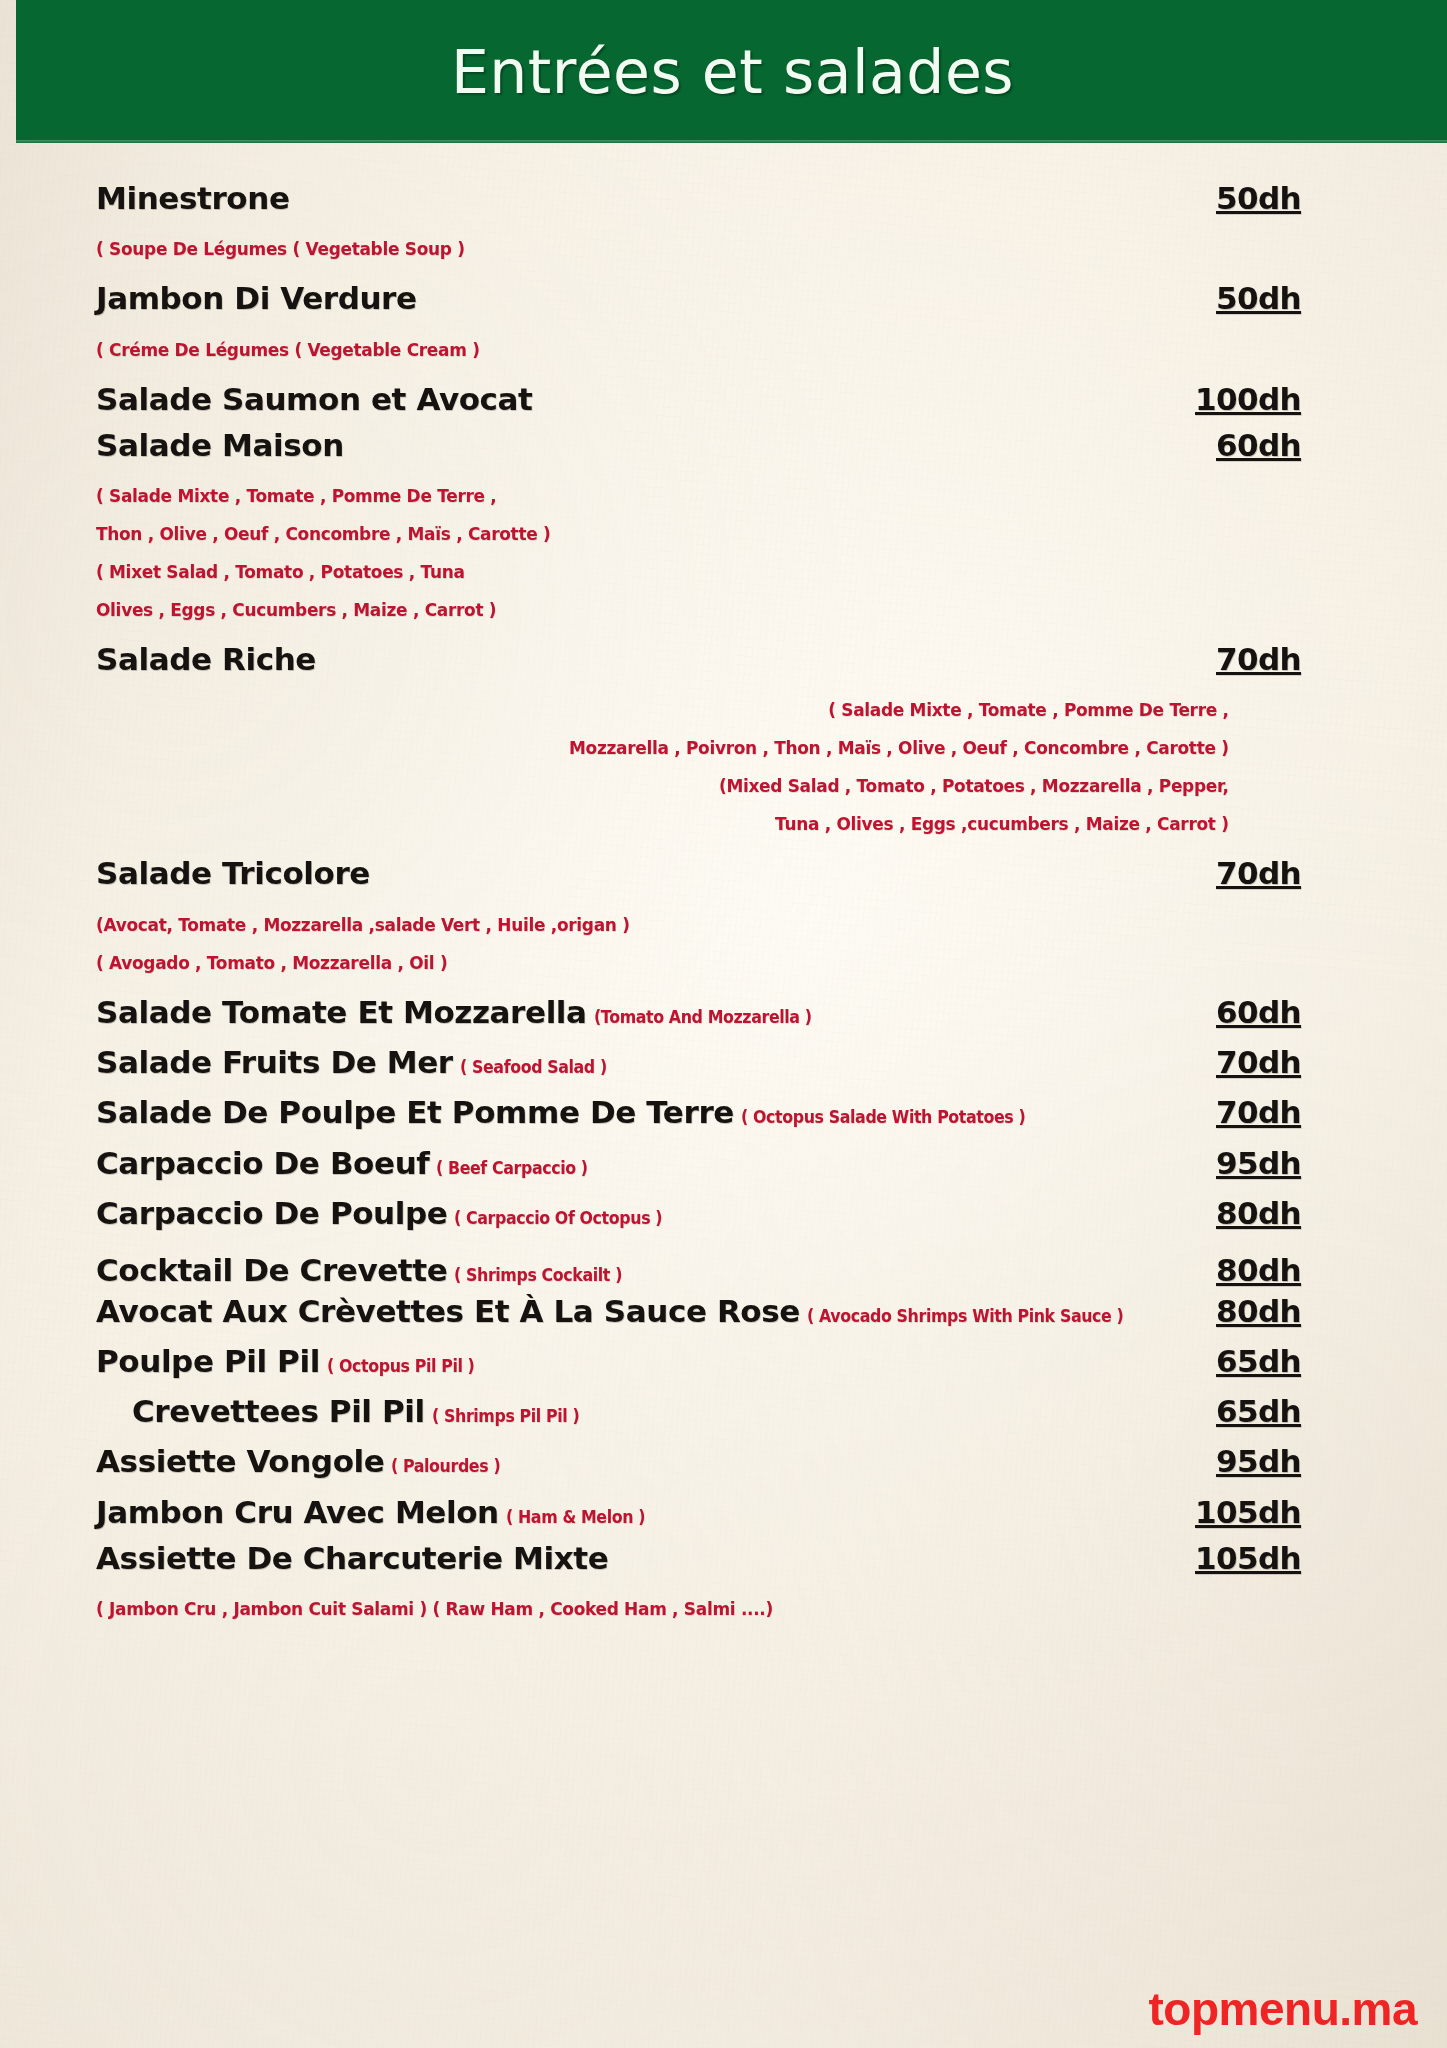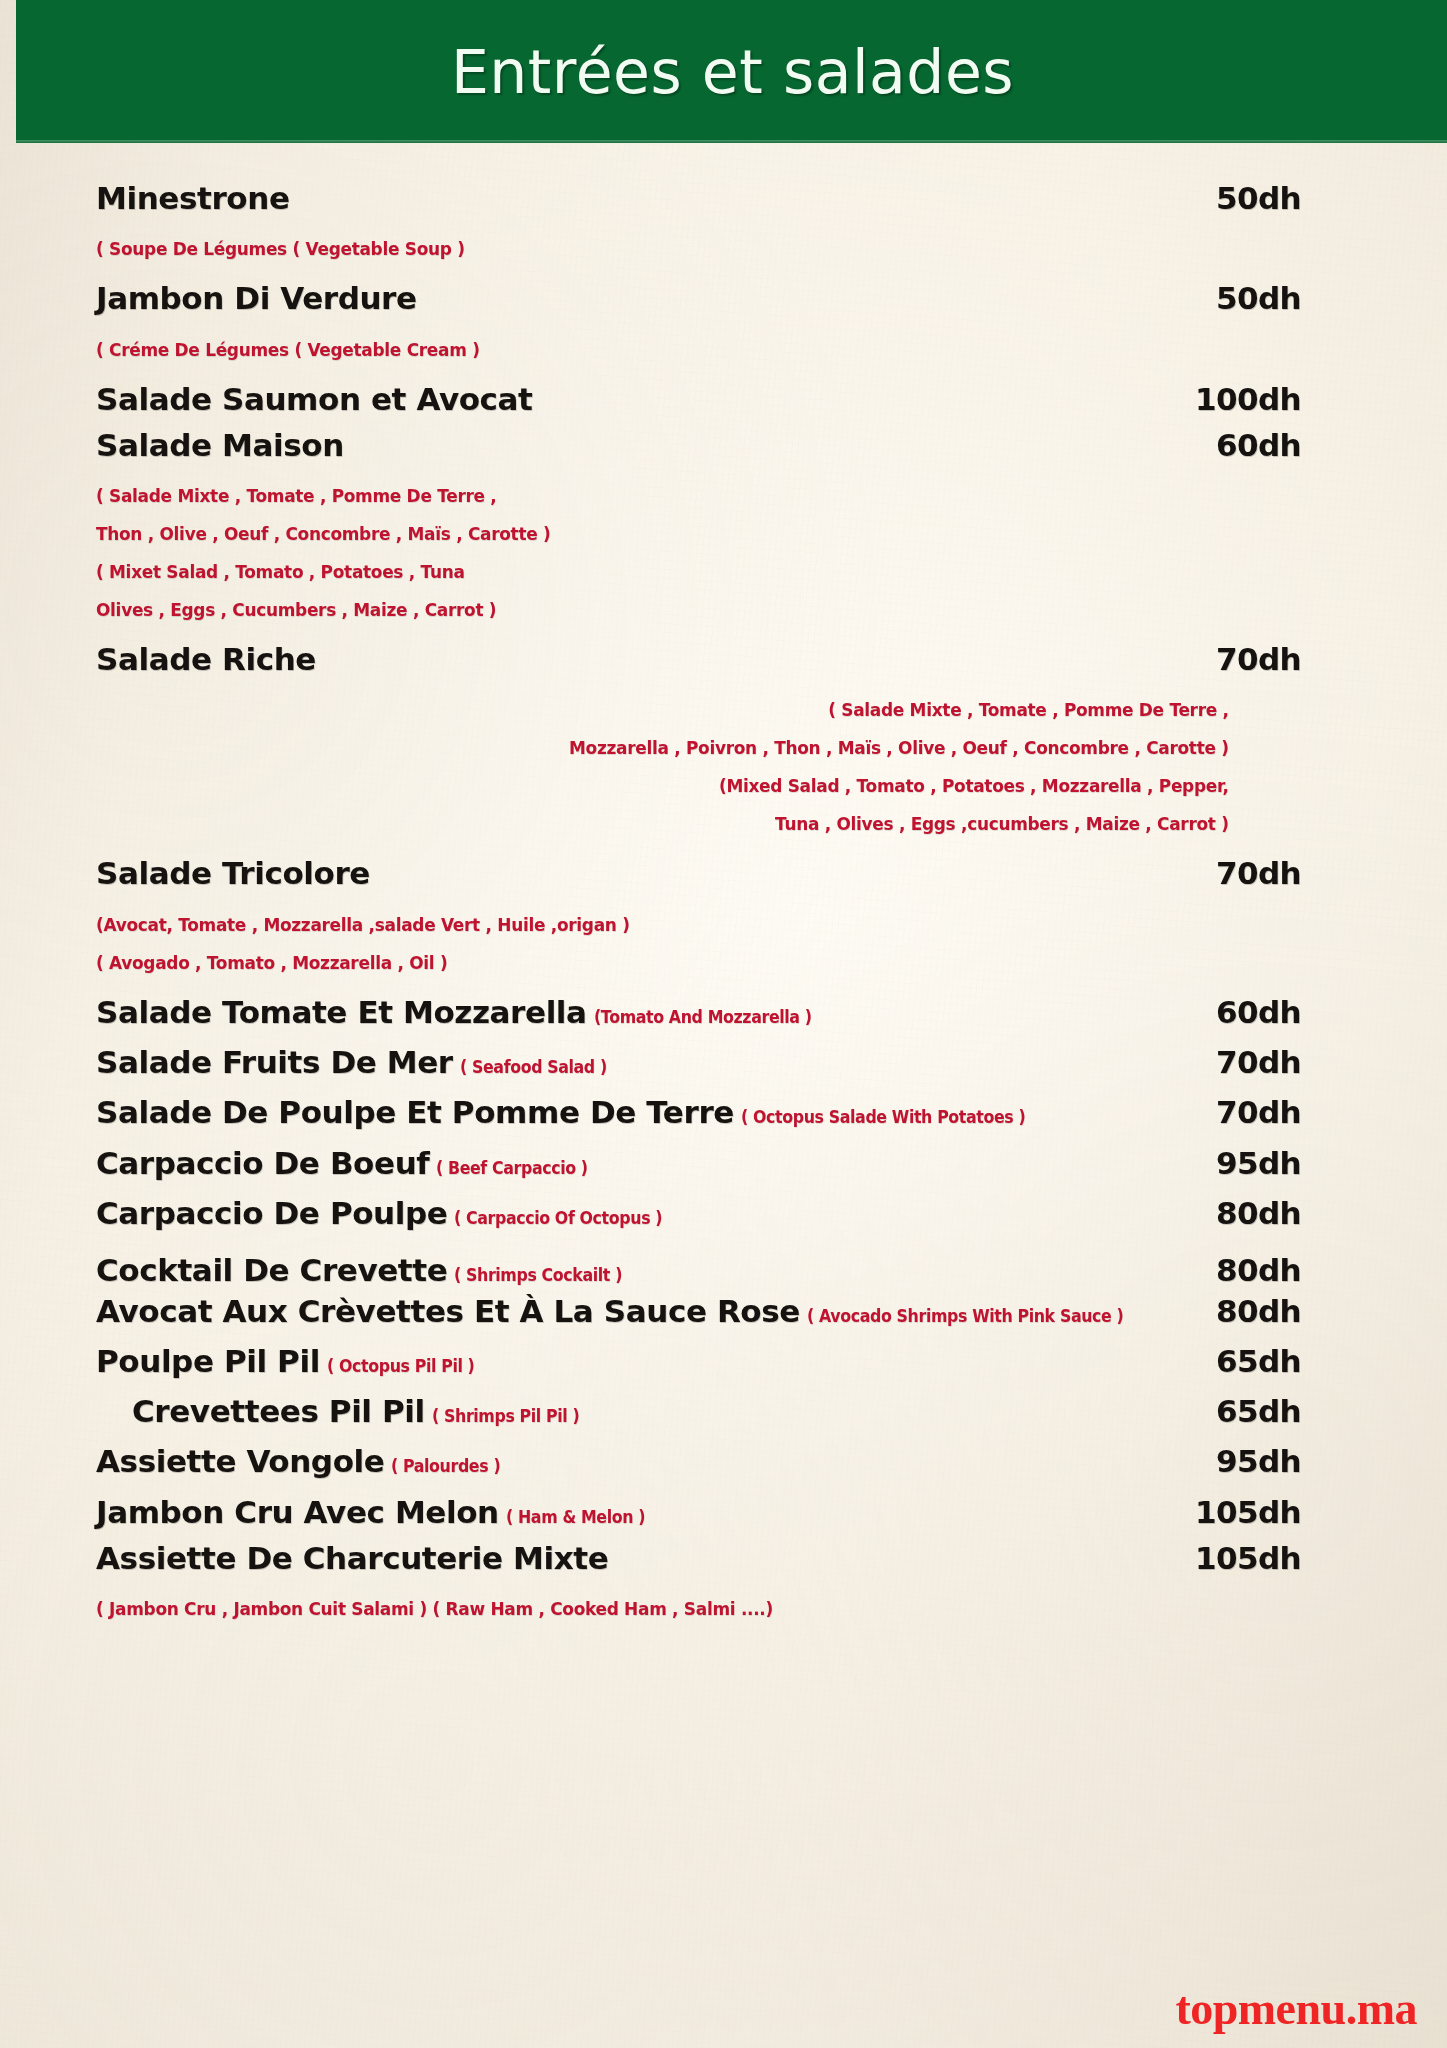--- a/index.html
+++ b/index.html
@@ -145,20 +145,21 @@
     font-family: "DejaVu Sans", sans-serif;
     font-weight: bold;
     font-size: 31px;
     line-height: 1.30;
     color: #15120f;
     letter-spacing: -0.6px;
     text-shadow: 0.7px 0.7px 0 rgba(0,0,0,.20);
     flex: 0 0 auto;
     margin-left: 14px;
     white-space: nowrap;
+    text-decoration: underline;
   }
 
   
   .dish-desc-line {
     font-family: "DejaVu Sans", sans-serif;
     font-weight: bold;
     font-size: 18px;
     color: #bf1330;
     letter-spacing: -0.3px;
     line-height: 1;
@@ -169,21 +170,21 @@
     margin-top: 22px;
     margin-bottom: 20px;
   }
   .dish-desc-line + .dish-desc-line { margin-top: 0px; }
 
   
   #watermark {
     position: absolute;
     right: 30px;
     bottom: 16px;
-    font-family: Liberation Serif, serif;
+    font-family: Liberation Sans, sans-serif;
     font-size: 46px;
     font-weight: bold;
     color: #ef2424;
     letter-spacing: -0.5px;
     z-index: 6;
     line-height: 1;
   }
 </style>
 </head>
 <body>

